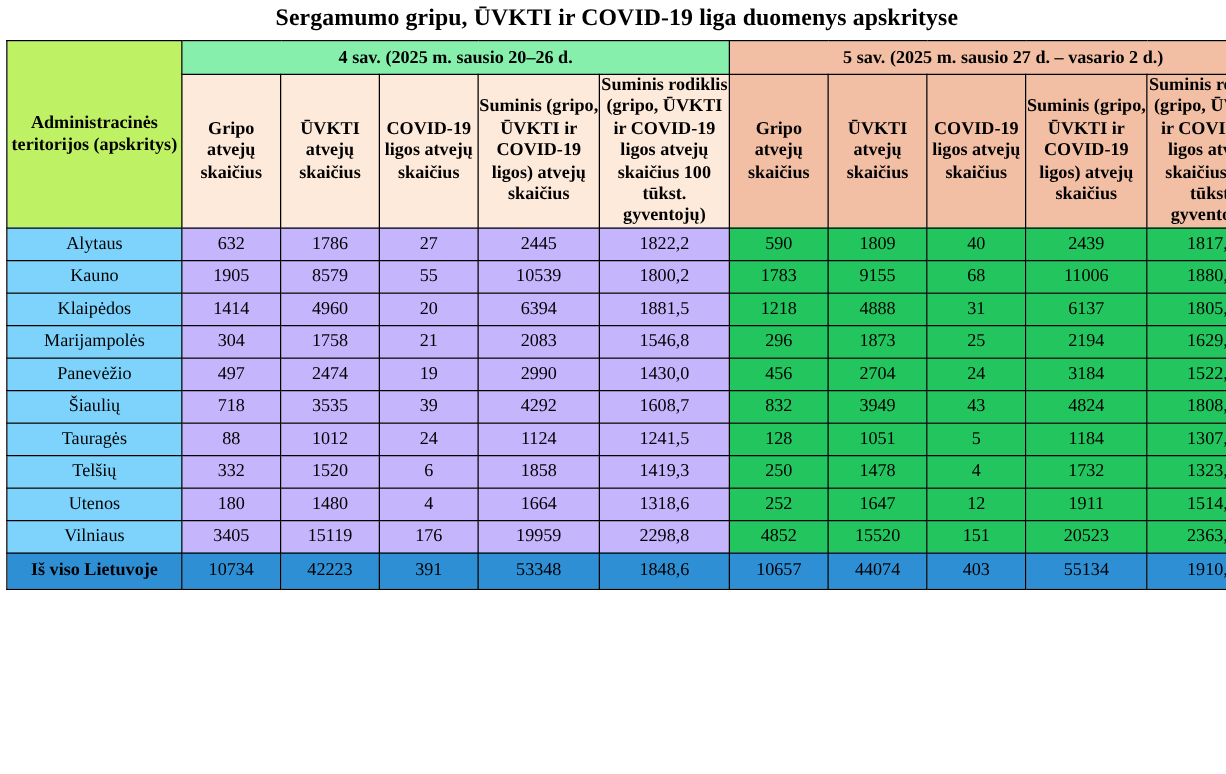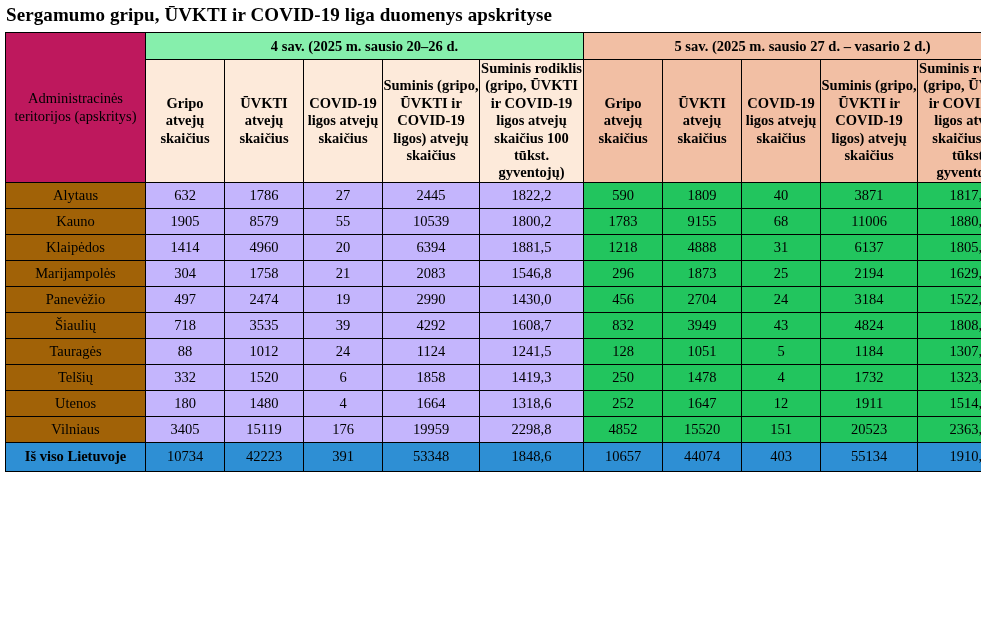--- a/index.html
+++ b/index.html
@@ -12,20 +12,21 @@
     height: 619px;
     font-family: "Liberation Serif", serif;
     color: #000000;
     overflow: hidden;
   }
   #page-title {
     font-size: 19px;
     font-weight: bold;
     padding: 4px 0 6px 6px;
     letter-spacing: 0.1px;
+    text-align: center;
   }
   table.data {
     border-collapse: collapse;
     table-layout: fixed;
     margin-left: 5px;
     width: 971px;
   }
   table.data th, table.data td {
     border: 1px solid #000000;
     text-align: center;
@@ -33,22 +34,22 @@
     font-size: 14.5px;
     padding: 0;
   }
   
   col.c-name   { width: 140px; }
   col.c-num    { width: 79px; }
   col.c-sum    { width: 97px; }
   col.c-rate   { width: 104px; }
 
   th.corner {
-    background: #be185d;
-    font-weight: normal;
+    background: #bef264;
+    font-weight: bold;
     font-size: 14.5px;
     text-align: left;
     padding-left: 6px;
     line-height: 1.28;
     margin-left: 46px;
   }
   th.grp-a {
     background: #86efac;
     font-weight: bold;
     font-size: 15px;
@@ -66,21 +67,21 @@
     line-height: 1.2;
     padding: 2px 3px;
   }
   th.sub-b {
     background: #f2bfa4;
     font-weight: bold;
     line-height: 1.2;
     padding: 2px 3px;
   }
   td.rowname {
-    background: #a16207;
+    background: #7dd3fc;
     text-align: left;
     padding-left: 6px;
     height: 25px;
   }
   td.v-a { background: #c4b5fd; }
   td.v-b { background: #22c55e; }
 
   tr.total td {
     background: #2e8fd4;
     font-weight: normal;
@@ -134,21 +135,21 @@
     <tr>
       <td class="rowname">Alytaus</td>
       <td class="v-a">632</td>
       <td class="v-a">1786</td>
       <td class="v-a">27</td>
       <td class="v-a">2445</td>
       <td class="v-a">1822,2</td>
       <td class="v-b">590</td>
       <td class="v-b">1809</td>
       <td class="v-b">40</td>
-      <td class="v-b">3871</td>
+      <td class="v-b">2439</td>
       <td class="v-b">1817,7</td>
     </tr>
     <tr>
       <td class="rowname">Kauno</td>
       <td class="v-a">1905</td>
       <td class="v-a">8579</td>
       <td class="v-a">55</td>
       <td class="v-a">10539</td>
       <td class="v-a">1800,2</td>
       <td class="v-b">1783</td>

